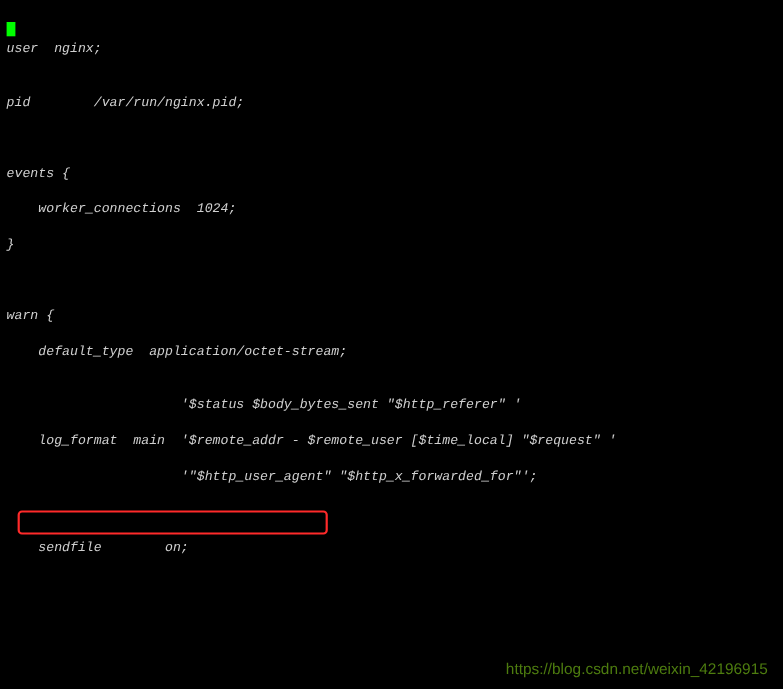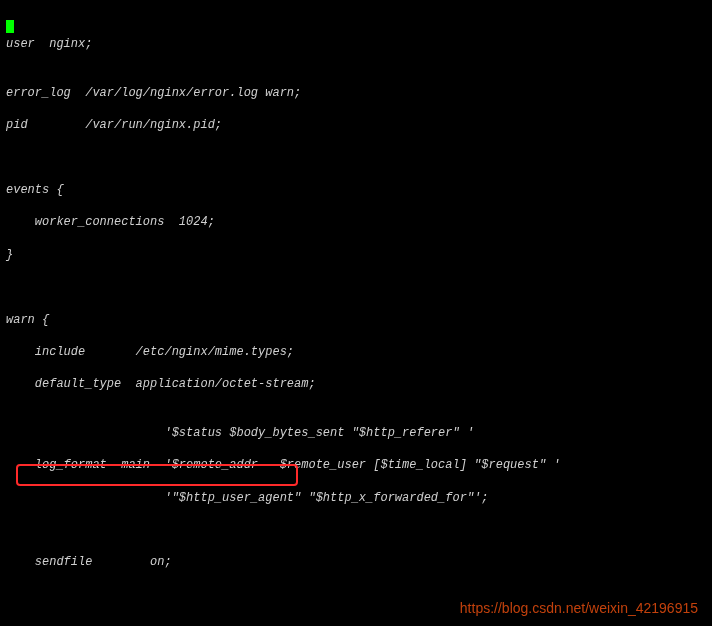--- a/index.html
+++ b/index.html
@@ -29,44 +29,42 @@
   .highlight-box {
     position: absolute;
     border: 2px solid #ff2a2a;
     border-radius: 4px;
     pointer-events: none;
   }
   .watermark {
     position: absolute;
     bottom: 8px;
     right: 14px;
-    color: #c2410c;
+    color: #4d7c0f;
     font-family: Arial, sans-serif;
     font-size: 14px;
   }
   .line { display: block; font-style: italic; }
 </style>
 </head>
 <body>
 
 <div class="terminal">
 <span class="cursor"></span>
 <span class="line">user  nginx;</span>
 <span class="line"></span>
-<span class="line">error_log  /var/log/nginx/error.log warn;</span>
 <span class="line">pid        /var/run/nginx.pid;</span>
 <span class="line"></span>
 <span class="line"></span>
 <span class="line">events {</span>
 <span class="line">    worker_connections  1024;</span>
 <span class="line">}</span>
 <span class="line"></span>
 <span class="line"></span>
 <span class="line">warn {</span>
-<span class="line">    include       /etc/nginx/mime.types;</span>
 <span class="line">    default_type  application/octet-stream;</span>
 <span class="line"></span>
 <span class="line">                      '$status $body_bytes_sent "$http_referer" '</span>
 <span class="line">    log_format  main  '$remote_addr - $remote_user [$time_local] "$request" '</span>
 <span class="line">                      '"$http_user_agent" "$http_x_forwarded_for"';</span>
 <span class="line"></span>
 <span class="line"></span>
 <span class="line">    sendfile        on;</span>
 
 <span class="line"></span>

